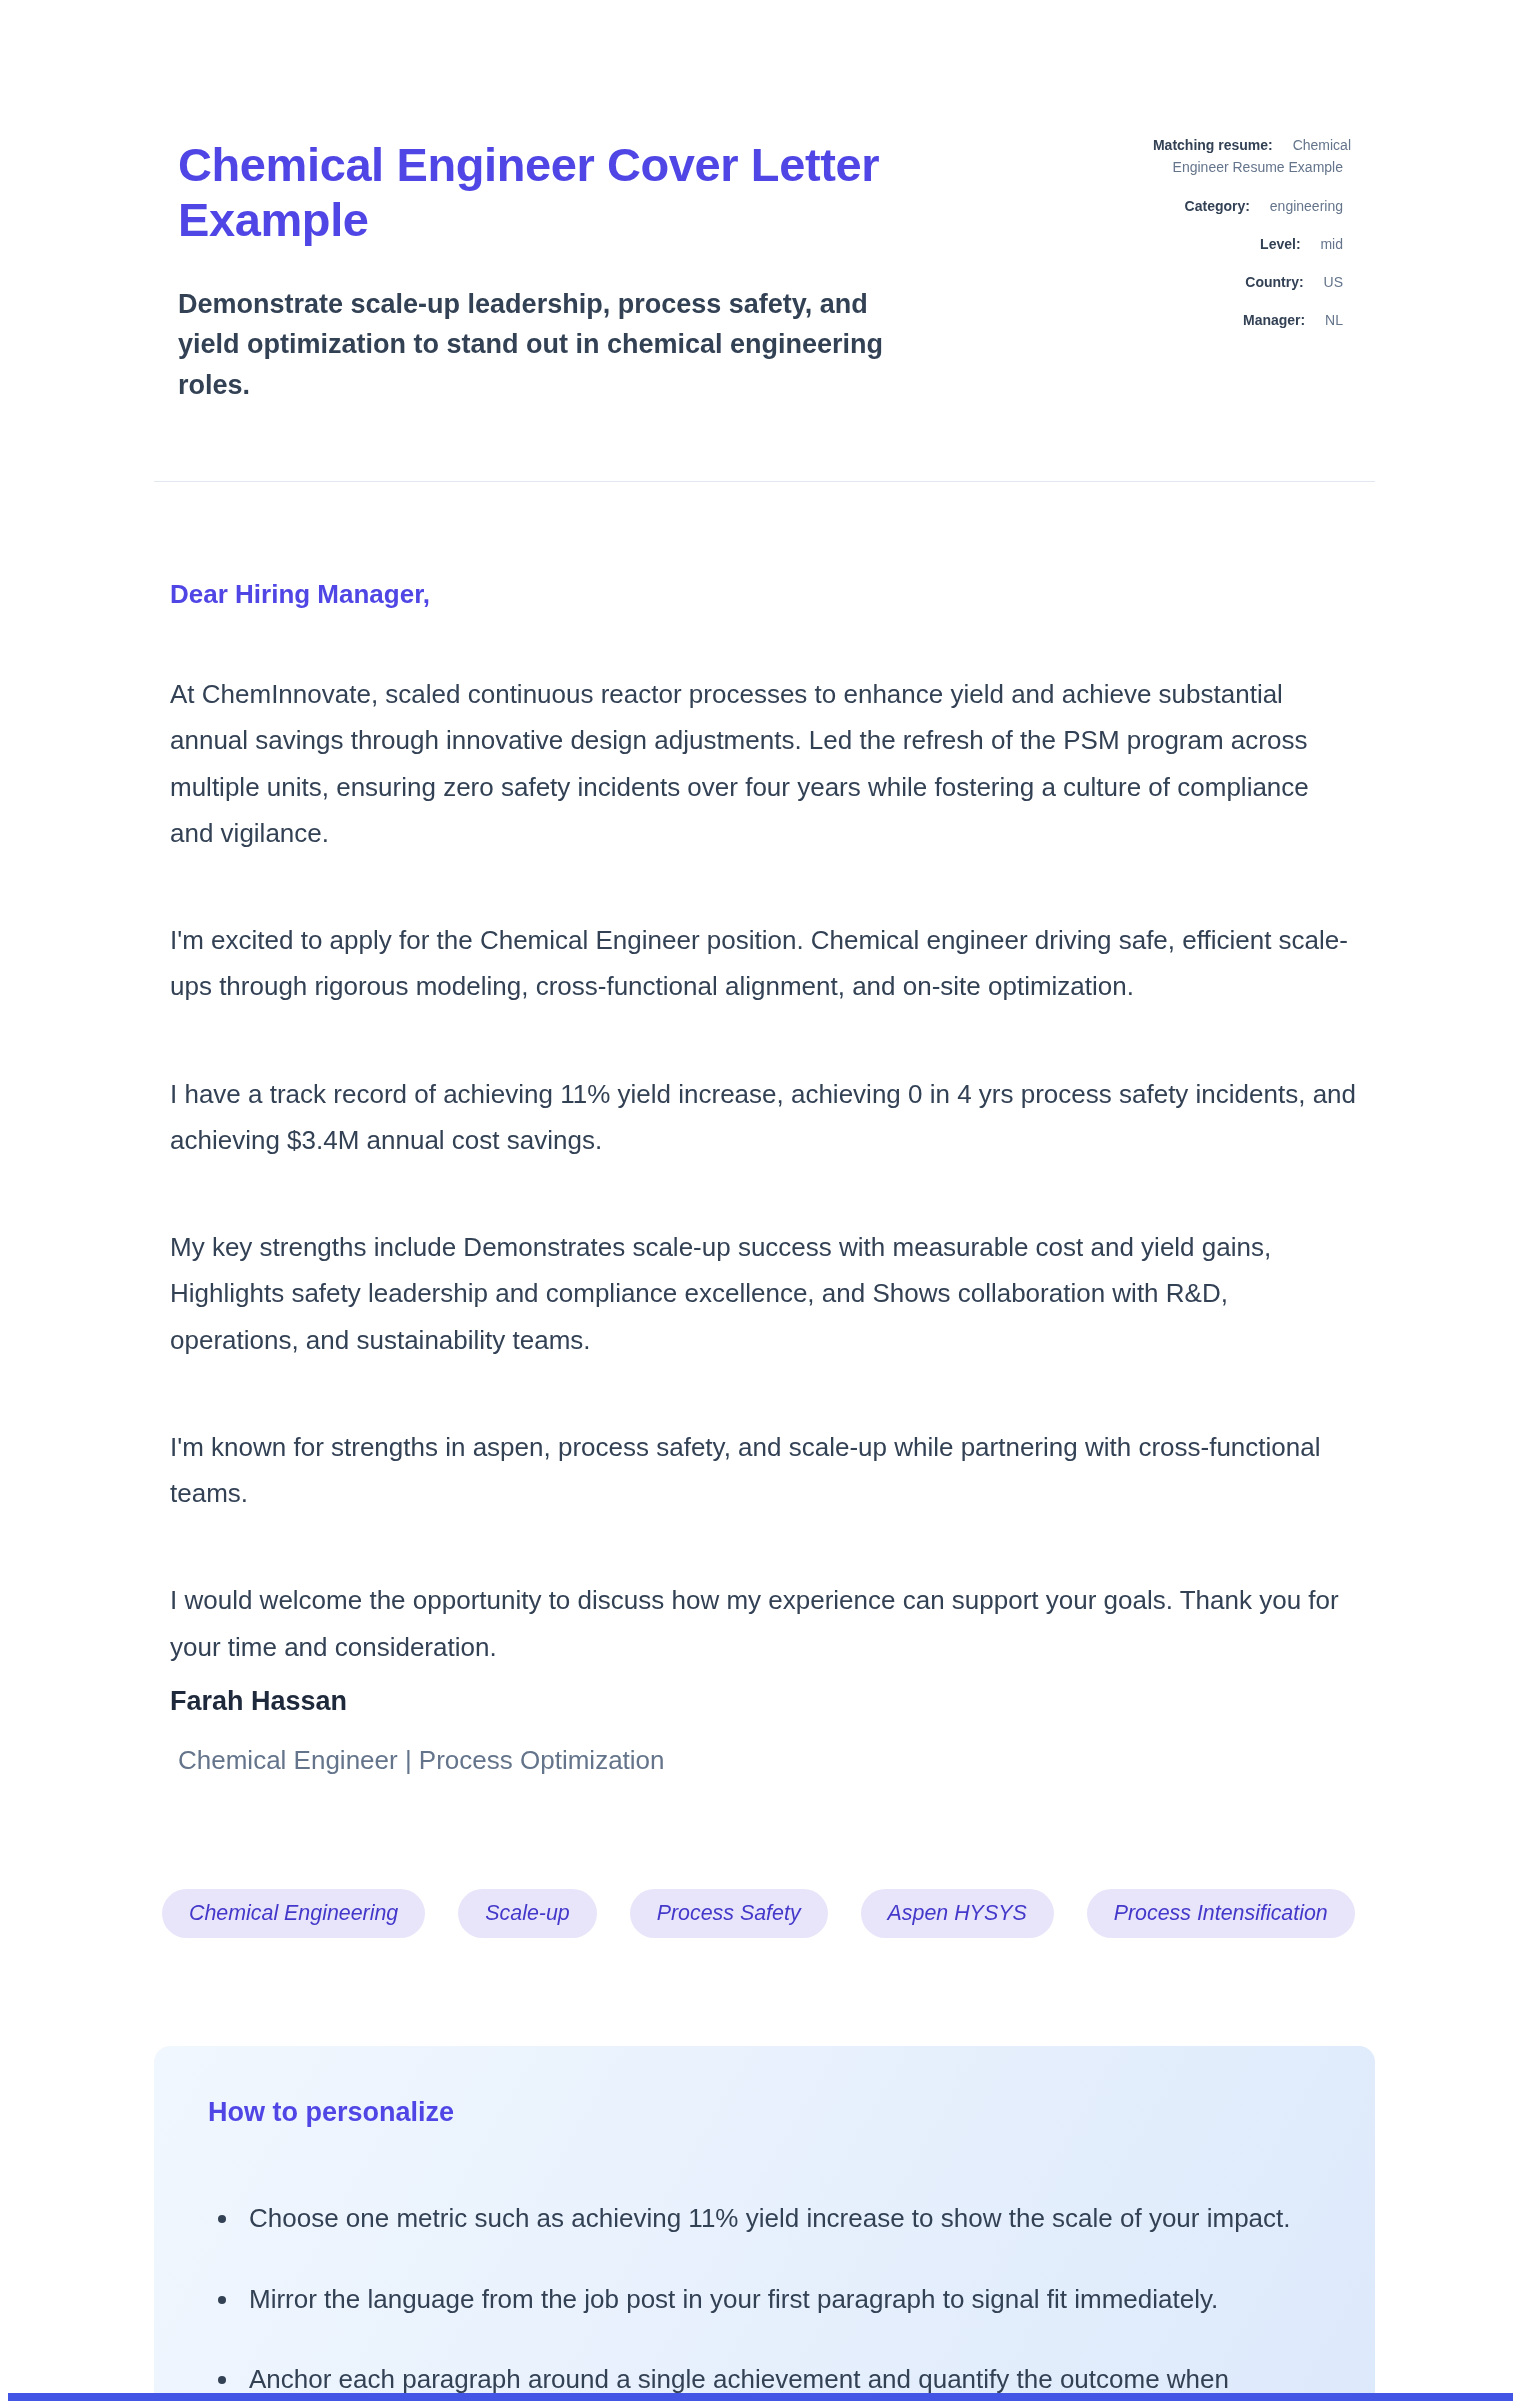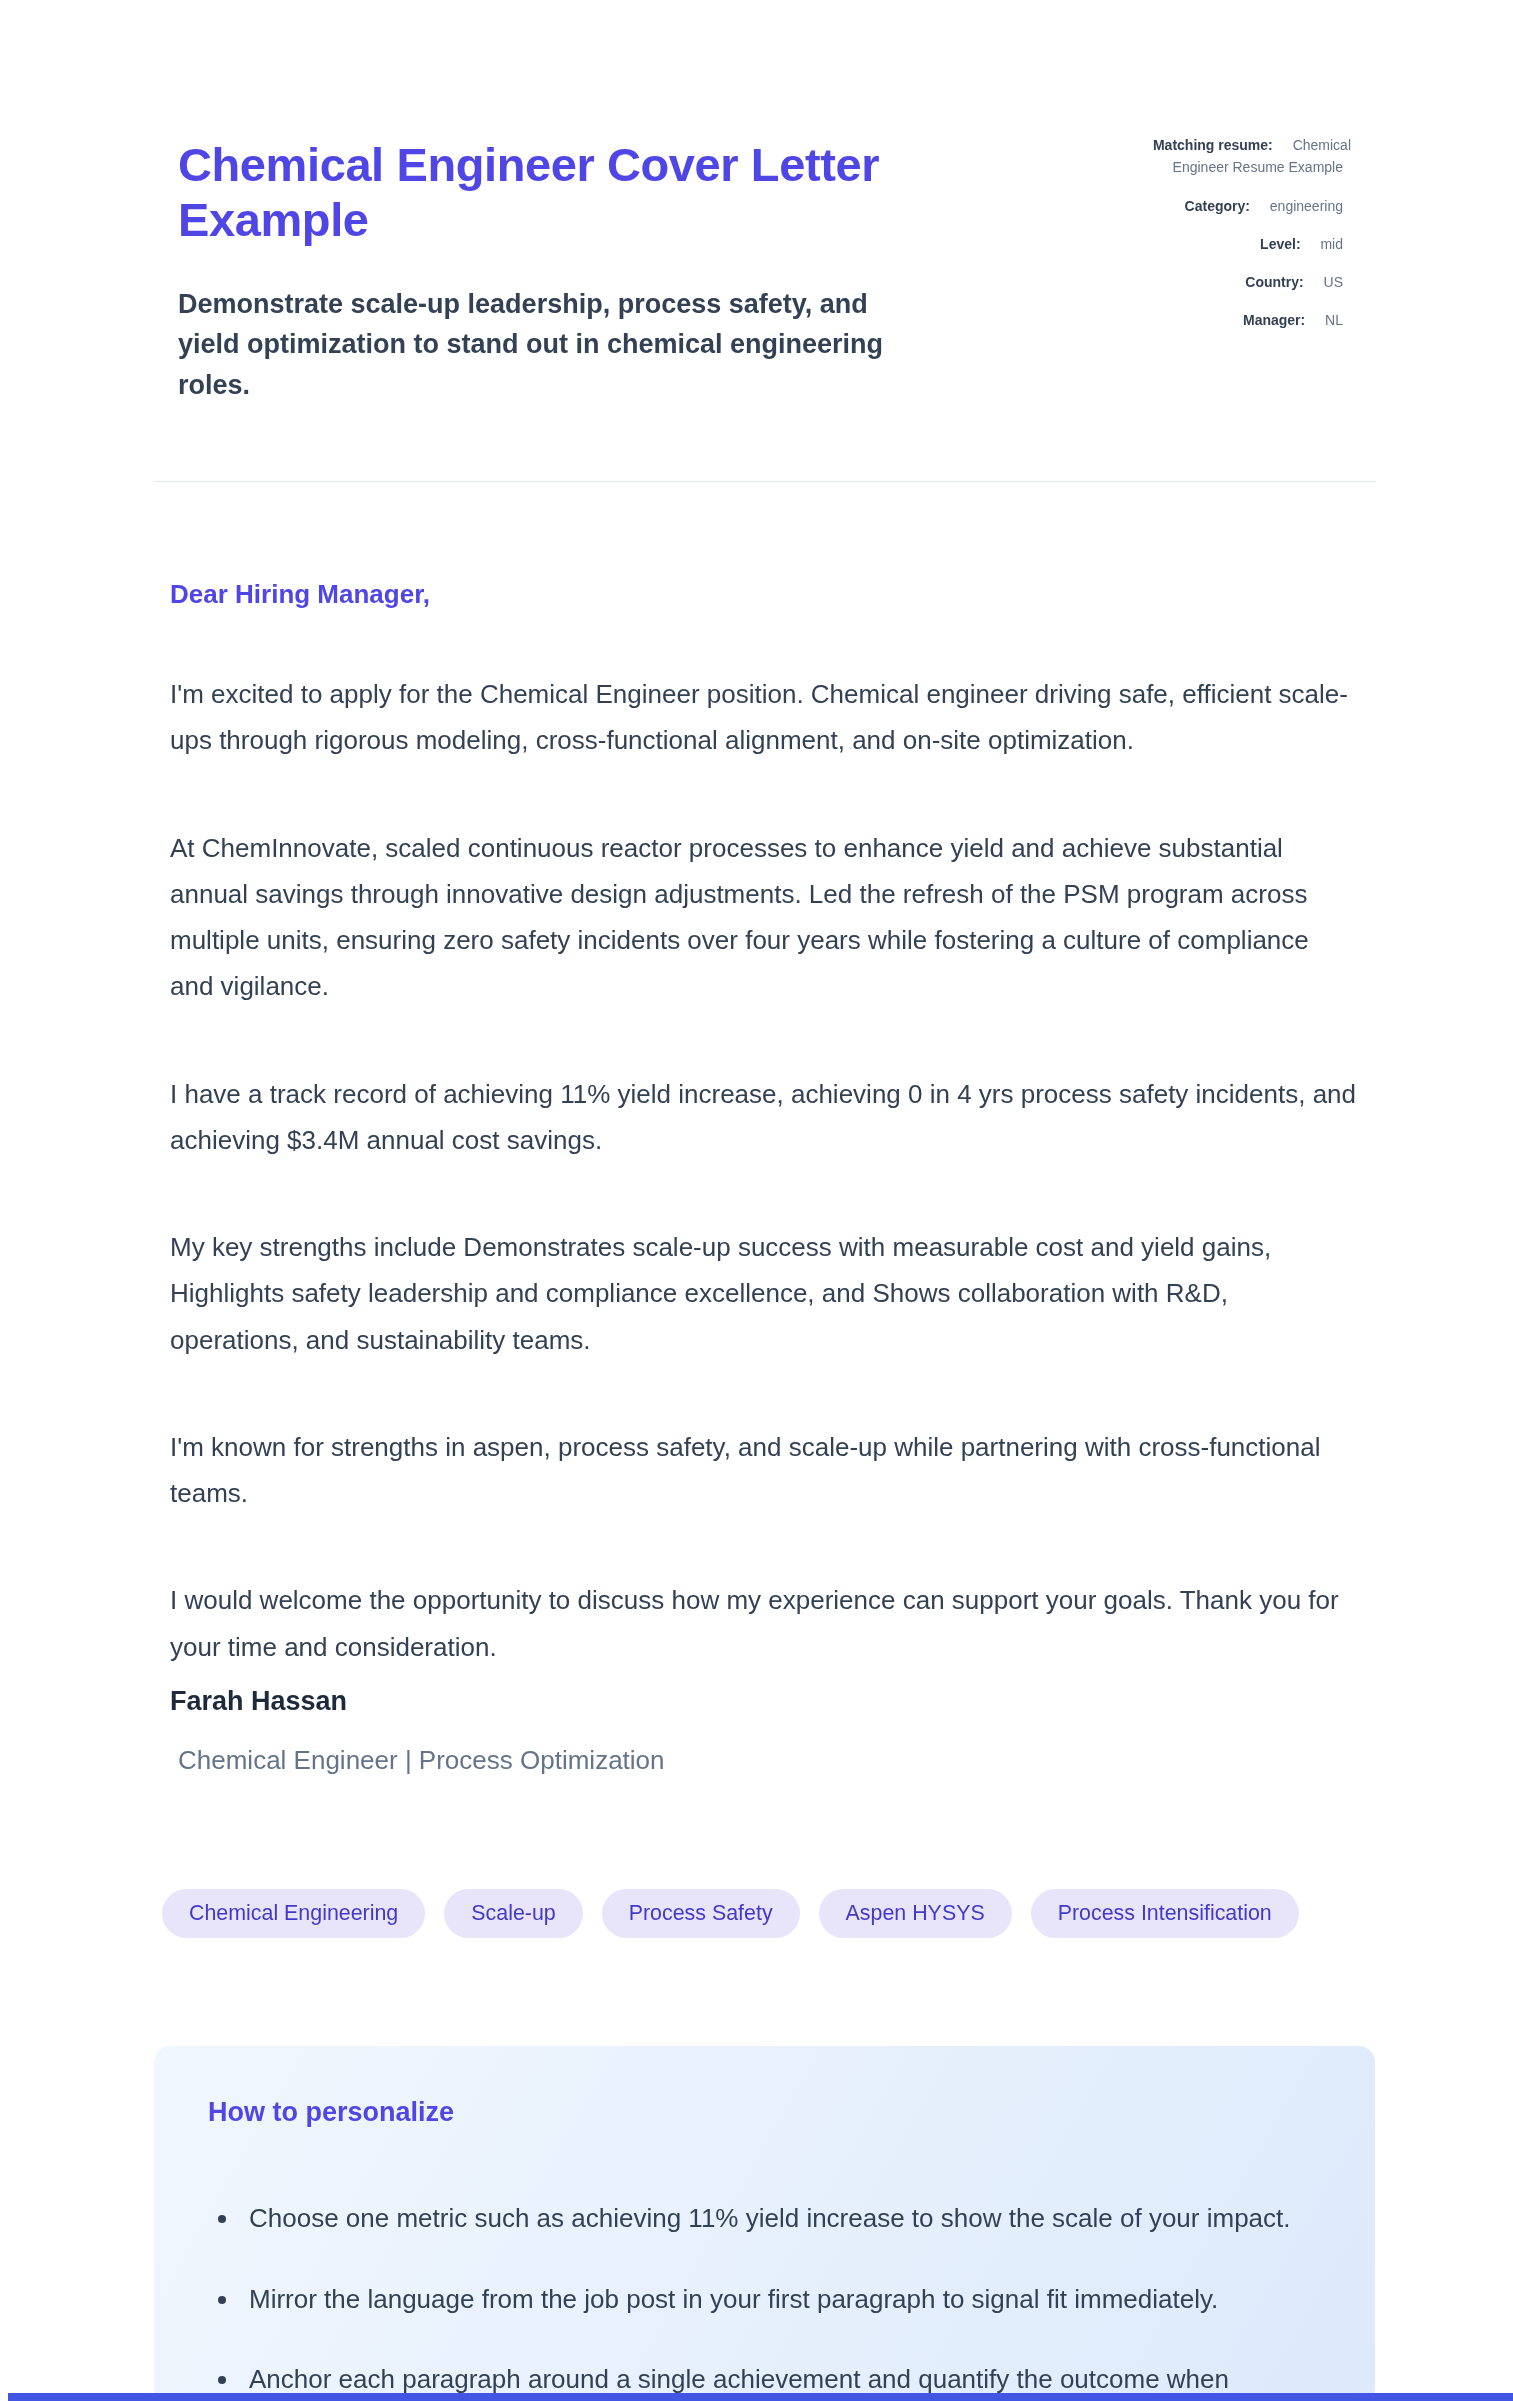--- a/index.html
+++ b/index.html
@@ -32,21 +32,21 @@
   .meta-value { color: var(--muted, #64748B); }
 
   .divider { border: none; border-top: 1.8px solid var(--divider, #E2E8F0); margin-top: 52px; }
 
   .salutation { margin-top: 65px; font-size: 26px; font-weight: 700; color: var(--accent, #4F46E5); }
   .paragraph { margin-top: 45px; font-size: 26px; line-height: 1.78; color: var(--text, #334155); }
 
   .sig-name { font-size: 27px; font-weight: 700; color: #1E293B; }
   .sig-role { margin-top: 12.5px; font-size: 26px; color: var(--muted, #64748B); margin-left: 8px; }
 
-  .tags { margin-top: 89px; display: flex; flex-wrap: wrap; gap: 19px; }
+  .tags { margin-top: 89px; display: flex; flex-wrap: wrap; gap: 33px; font-style: italic; }
   .tag {
     display: inline-block;
     background: var(--tag-bg, #E8E5FA); color: var(--tag-text, #4338CA);
     font-size: 21.4px; padding: 11.6px 27px; border-radius: 889px;
     cursor: pointer; white-space: nowrap;
   }
 
   .personalize {
     margin-top: 100px;
     background: linear-gradient(120deg, var(--box-start, #F1F7FE) 0%, var(--box-end, #DCE9FB) 100%);
@@ -88,23 +88,23 @@
           <div class="meta-row"><span class="meta-label">Manager:</span> <span class="meta-value">NL</span></div>
 
       </aside>
     </header>
 
     <hr class="divider">
 
     <section class="letter">
       <p class="salutation">Dear Hiring Manager,</p>
 
+        <p class="paragraph">At ChemInnovate, scaled continuous reactor processes to enhance yield and achieve substantial annual savings through innovative design adjustments. Led the refresh of the PSM program across multiple units, ensuring zero safety incidents over four years while fostering a culture of compliance and vigilance.</p>
+
         <p class="paragraph">I'm excited to apply for the Chemical Engineer position. Chemical engineer driving safe, efficient scale-ups through rigorous modeling, cross-functional alignment, and on-site optimization.</p>
-
-        <p class="paragraph">At ChemInnovate, scaled continuous reactor processes to enhance yield and achieve substantial annual savings through innovative design adjustments. Led the refresh of the PSM program across multiple units, ensuring zero safety incidents over four years while fostering a culture of compliance and vigilance.</p>
 
         <p class="paragraph">I have a track record of achieving 11% yield increase, achieving 0 in 4 yrs process safety incidents, and achieving $3.4M annual cost savings.</p>
 
         <p class="paragraph">My key strengths include Demonstrates scale-up success with measurable cost and yield gains, Highlights safety leadership and compliance excellence, and Shows collaboration with R&amp;D, operations, and sustainability teams.</p>
 
         <p class="paragraph">I'm known for strengths in aspen, process safety, and scale-up while partnering with cross-functional teams.</p>
 
         <p class="paragraph">I would welcome the opportunity to discuss how my experience can support your goals. Thank you for your time and consideration.</p>
 
       <p class="sig-name">Farah Hassan</p>

